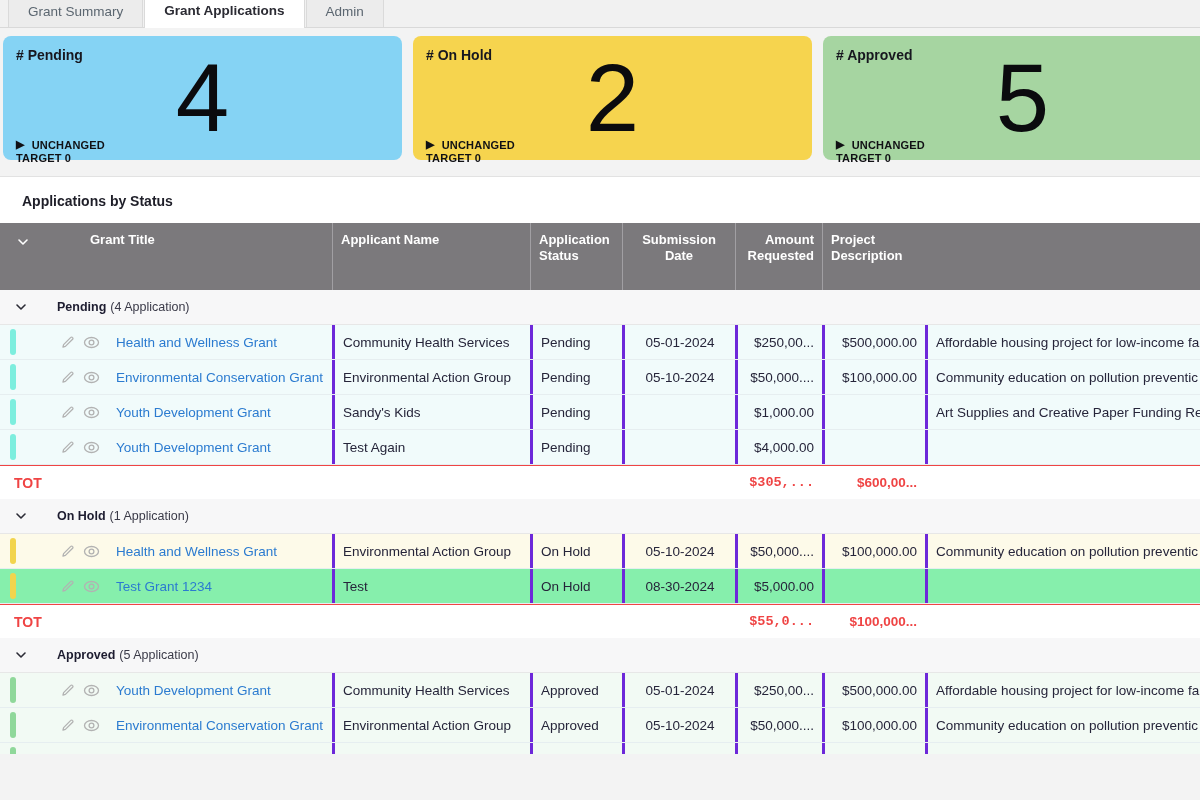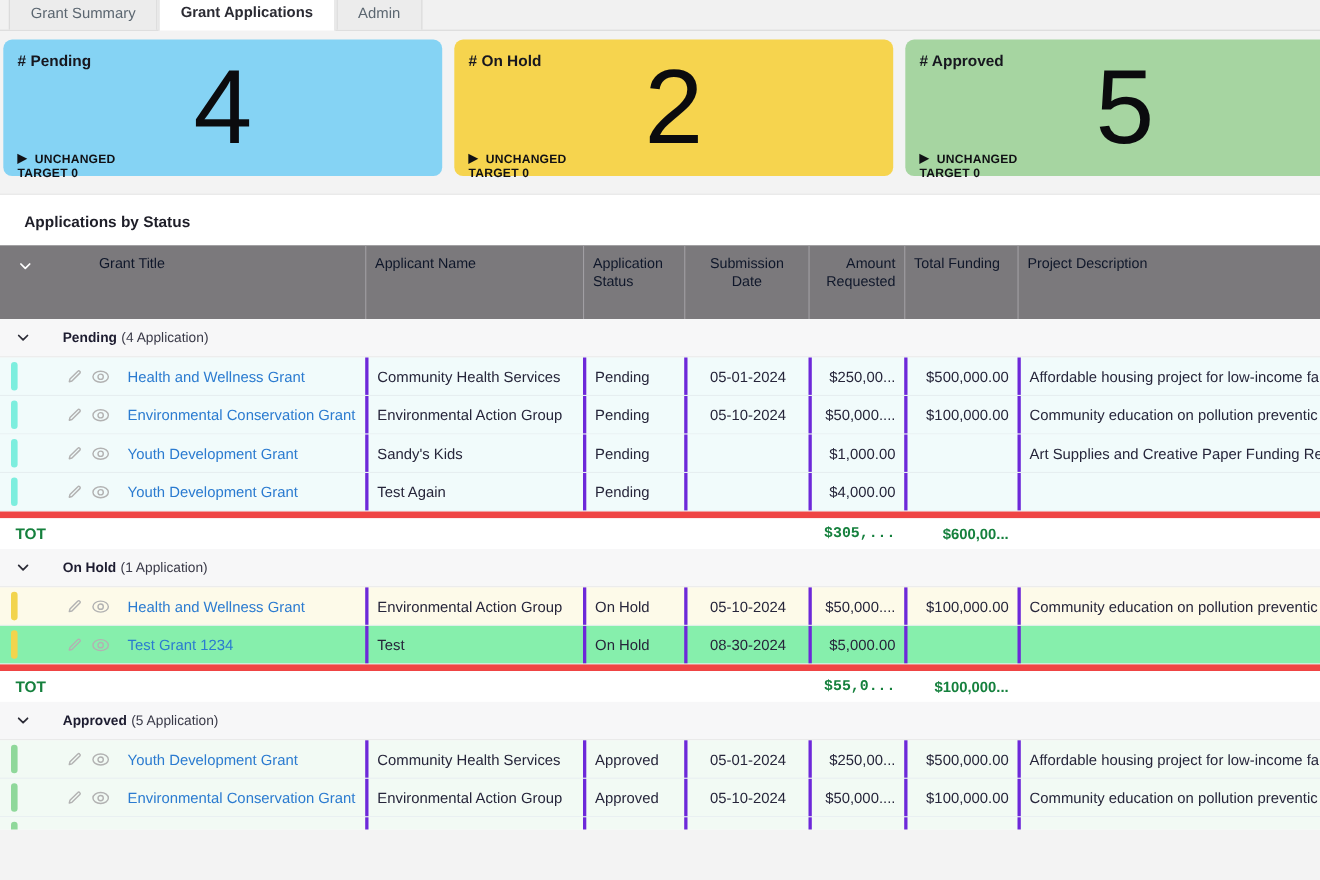--- a/index.html
+++ b/index.html
@@ -28,21 +28,21 @@
   .card-target { font-size:11px; font-weight:bold; color:#101014; letter-spacing:.2px; margin-top:1px; }
   .play-icon { font-size:11px; line-height:1; }
 
   
   .panel { background:#ffffff; border-top:1px solid #e2e2e2; height:578px; overflow:hidden; }
   .panel-title { font-size:14px; font-weight:bold; color:#1e1e28; padding:16px 0 14px 22px; }
 
   :root { --cols: 45px 287px 198px 92px 113px 87px 103px minmax(0,1fr); }
   .grid-row { display:grid; grid-template-columns: var(--cols); }
 
-  .thead { background:#7b797c; color:#0f172a; height:67px; font-size:13px; font-weight:normal; }
+  .thead { background:#7b797c; color:#ffffff; height:67px; font-size:13px; font-weight:bold; }
   .th { padding:9px 8px 0; line-height:1.25; overflow:hidden; }
   .th.sep { border-left:1px solid #a19fa3; }
   .th-chevron { display:flex; justify-content:center; padding-top:12px; }
   .th-title { padding-left:45px; }
   .th-right { text-align:right; }
   .th-center { text-align:center; }
 
   .group-header { height:35px; background:#f7f7f8; border-bottom:1px solid #e7e7e7;
                   display:flex; align-items:center; padding-left:14px; font-size:12.5px; }
   .group-header .g-chevron { width:16px; display:flex; }
@@ -53,22 +53,22 @@
   .cell { display:flex; align-items:center; padding:0 8px; overflow:hidden; white-space:nowrap; }
   .cell.sep { border-left:3px solid #6d28d9; }
   .accent-cell { display:flex; align-items:center; padding-left:10px; }
   .accent-pill { width:6px; height:26px; border-radius:3px; }
   .title-cell { display:flex; align-items:center; gap:7px; padding-left:15px; overflow:hidden; }
   .row-link { color:#2b7bd0; text-decoration:none; white-space:nowrap; margin-left:9px; cursor:pointer; }
   .icon-btn { display:flex; align-items:center; cursor:pointer; flex:none; }
   .c-right { justify-content:flex-end; }
   .c-center { justify-content:center; }
 
-  .total-row { height:34px; border-top:6px solid #ef4444; background:#ffffff;
-               font-weight:bold; font-size:13.5px; color:#15803d; }
+  .total-row { height:34px; border-top:1px solid #ef4444; background:#ffffff;
+               font-weight:bold; font-size:13.5px; color:#ef4444; }
   .total-label { grid-column:1 / span 2; display:flex; align-items:center; padding-left:14px; font-size:14px; }
   .total-amount { grid-column:6; display:flex; align-items:center; justify-content:flex-end; padding-right:8px;font-family:Liberation Mono, monospace; }
   .total-funding { grid-column:7; display:flex; align-items:center; justify-content:flex-end; padding-right:8px; }
 </style>
 </head>
 <body>
 
 <div class="tabbar">
   <div class="tab">
     <span>Grant Summary</span>
@@ -118,21 +118,20 @@
     <div class="th th-chevron">
       <svg width="14" height="14" viewBox="0 0 14 14">
         <path d="M3 5 L7 9 L11 5" fill="none" stroke="#ffffff" stroke-width="1.6" stroke-linecap="round" stroke-linejoin="round"></path>
       </svg>
     </div>
     <div class="th th-title">Grant Title</div>
     <div class="th sep">Applicant Name</div>
     <div class="th sep">Application Status</div>
     <div class="th sep th-center">Submission Date</div>
     <div class="th sep th-right">Amount Requested</div>
-    <div class="th sep">Total Funding</div>
     <div class="th sep">Project Description</div>
   </div>
 
   <div id="table-body">
   <div class="group-header">
     <span class="g-chevron icon-btn">
       <svg width="14" height="14" viewBox="0 0 14 14">
         <path d="M3 5 L7 9 L11 5" fill="none" stroke="#2b2b36" stroke-width="1.6" stroke-linecap="round" stroke-linejoin="round"></path>
       </svg>
     </span>

